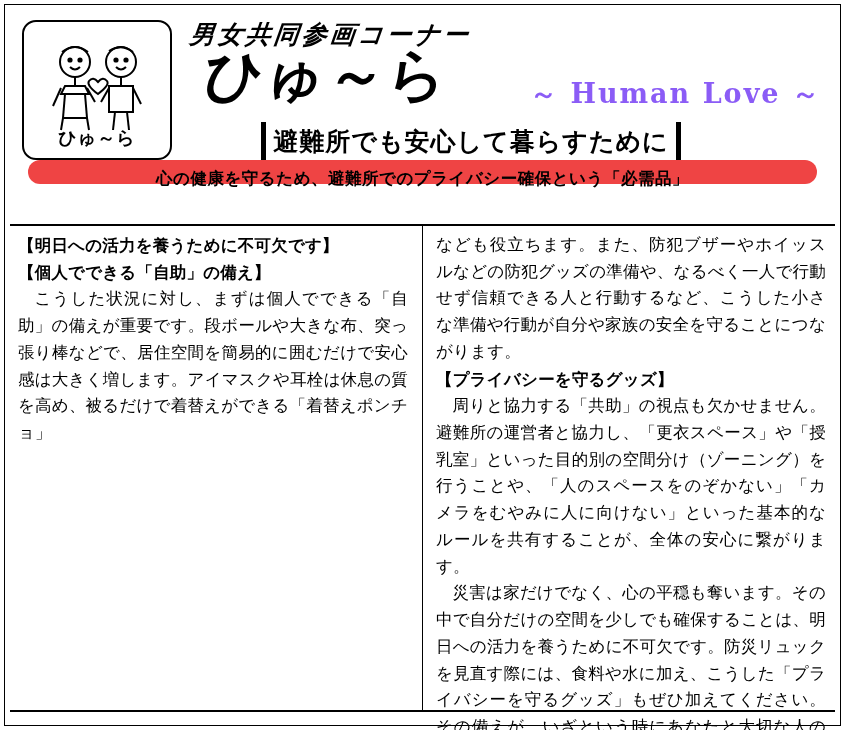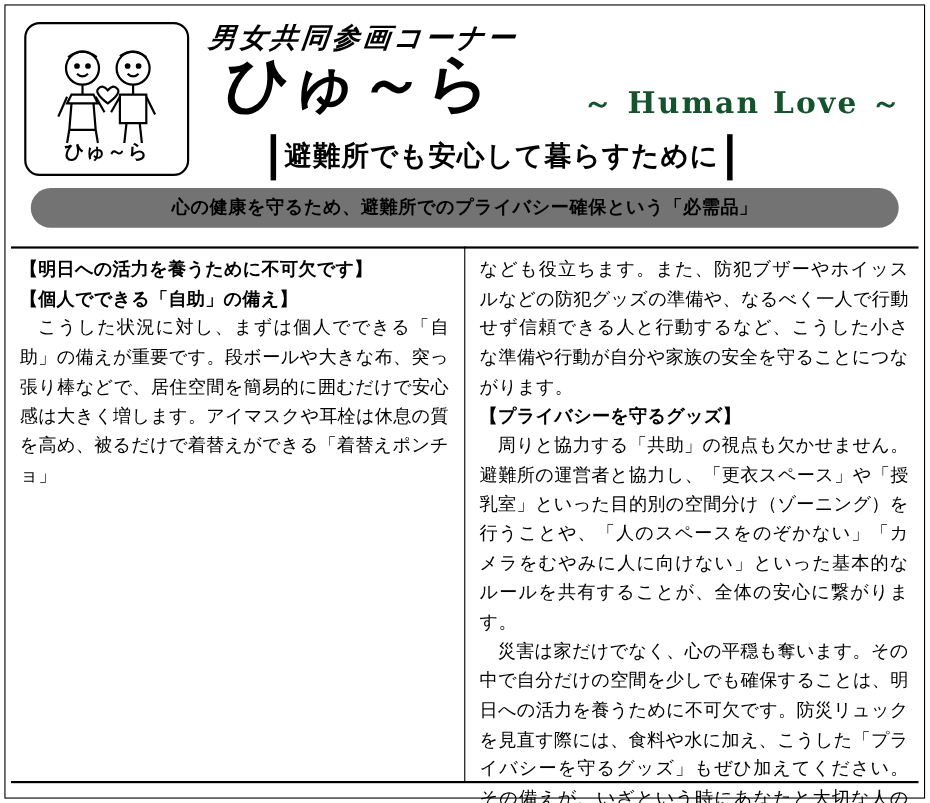--- a/index.html
+++ b/index.html
@@ -89,27 +89,27 @@
     font-family: "DejaVu Sans", sans-serif;
     transform: skewX(-7deg);
   }
   .masthead-en {
     position: absolute;
     left: 520px;
     top: 66px;
     font-size: 27px;
     font-weight: bold;
     letter-spacing: 2px;
-    color: #14532d;
+    color: #8b5cf6;
     font-family: "DejaVu Serif", serif;
   }
 
   .subtitle-wrap {
     position: absolute;
-    left: 236px;
+    left: 251px;
     top: 112px;
     width: 420px;
     height: 42px;
   }
   .subtitle-bar {
     position: absolute;
     top: 0;
     width: 5px;
     height: 42px;
     background: #000;
@@ -123,24 +123,24 @@
     font-size: 25px;
     font-weight: bold;
     letter-spacing: 1px;
     color: #000;
   }
 
   
   .lead-banner {
     position: absolute;
     left: 28px;
-    top: 171px;
+    top: 160px;
     width: 789px;
-    height: 36px;
-    background: #737373;
+    height: 24px;
+    background: #ef4444;
     border-radius: 18px;
     box-sizing: border-box;
   }
   .lead-banner span {
     display: block;
     text-align: center;
     line-height: 36px;
     font-size: 16.5px;
     font-weight: bold;
     letter-spacing: 0.5px;

